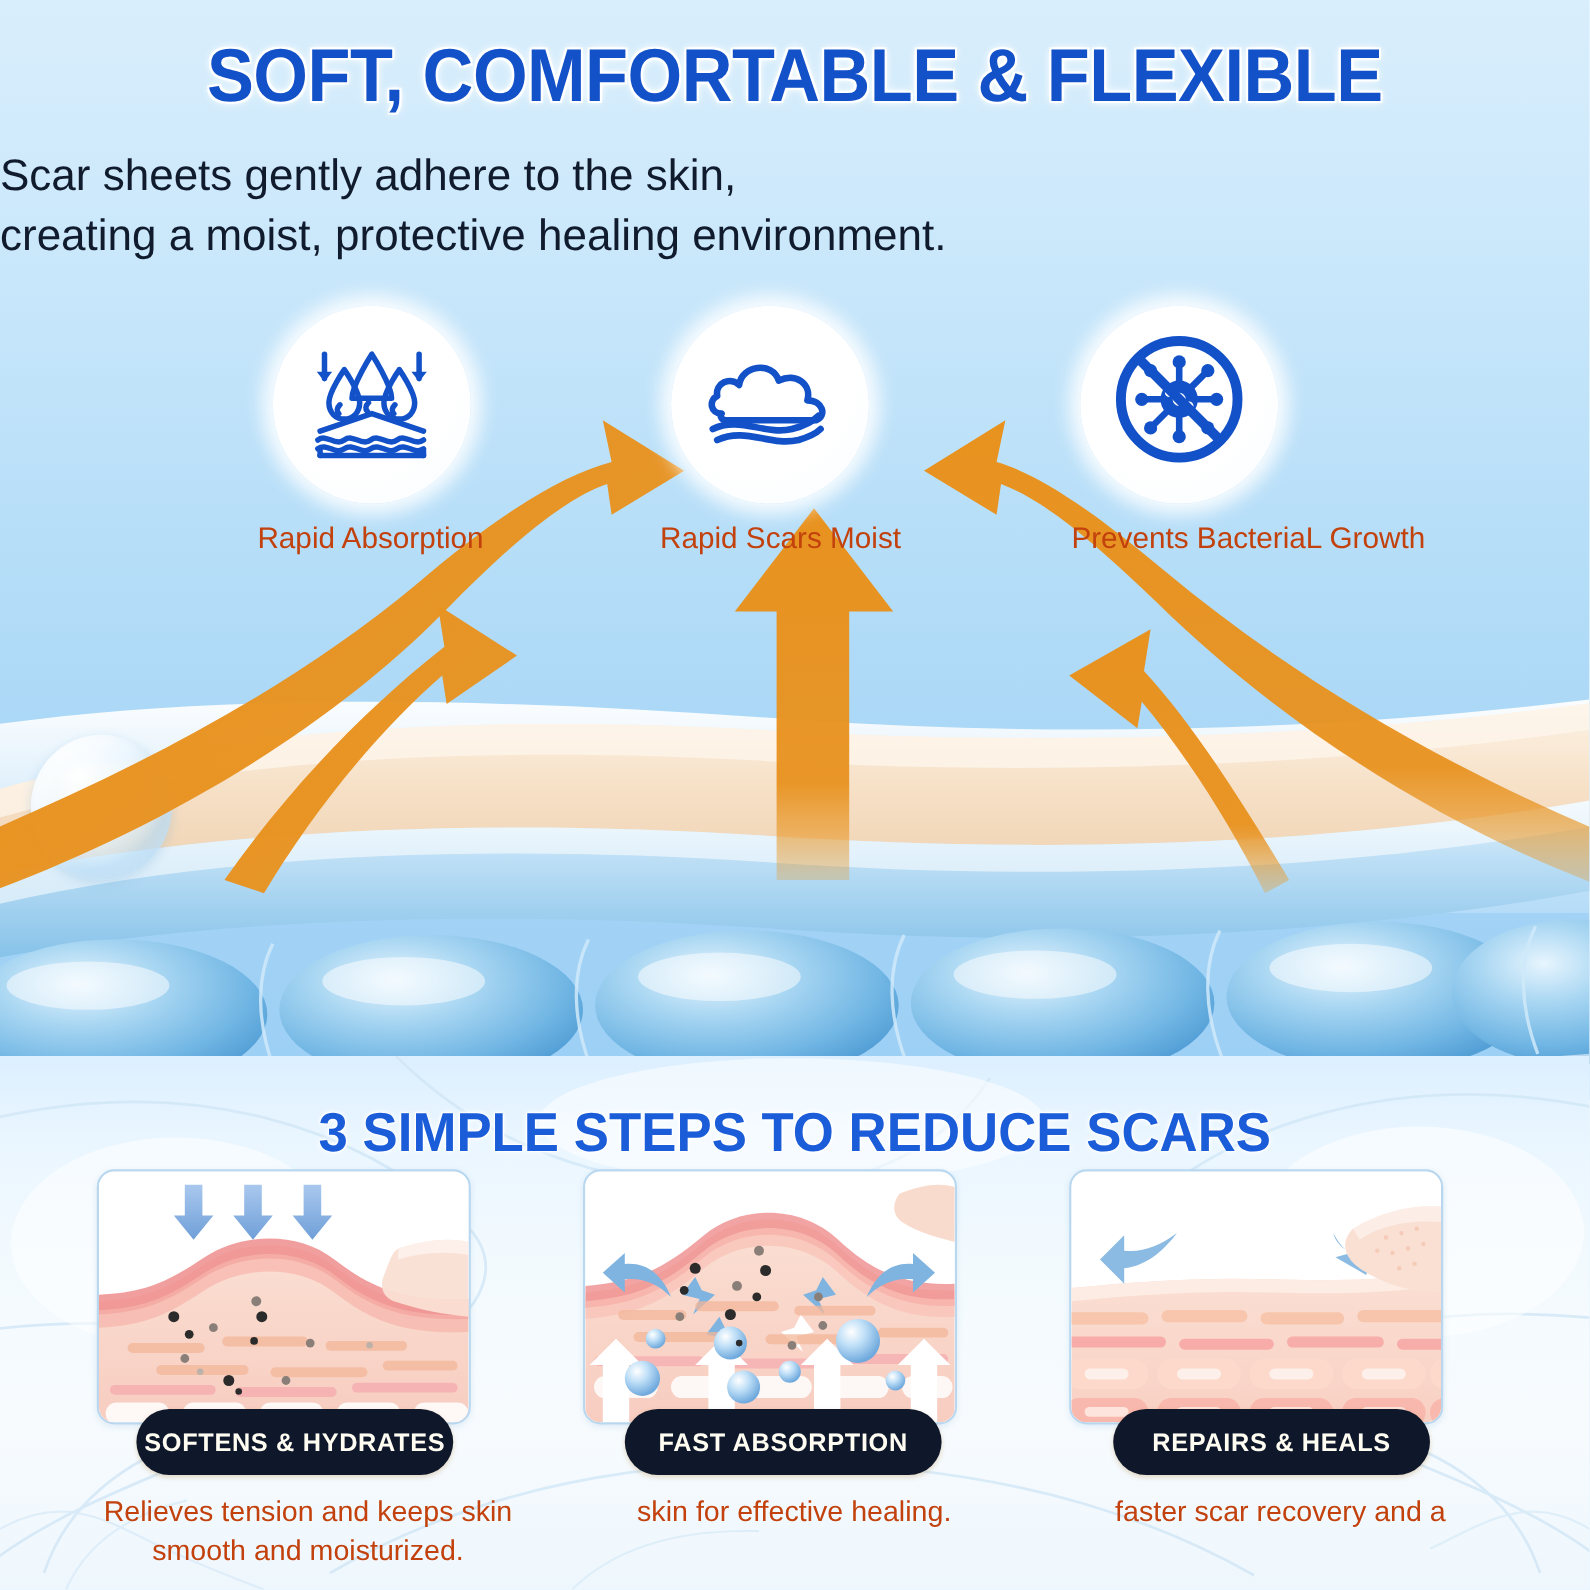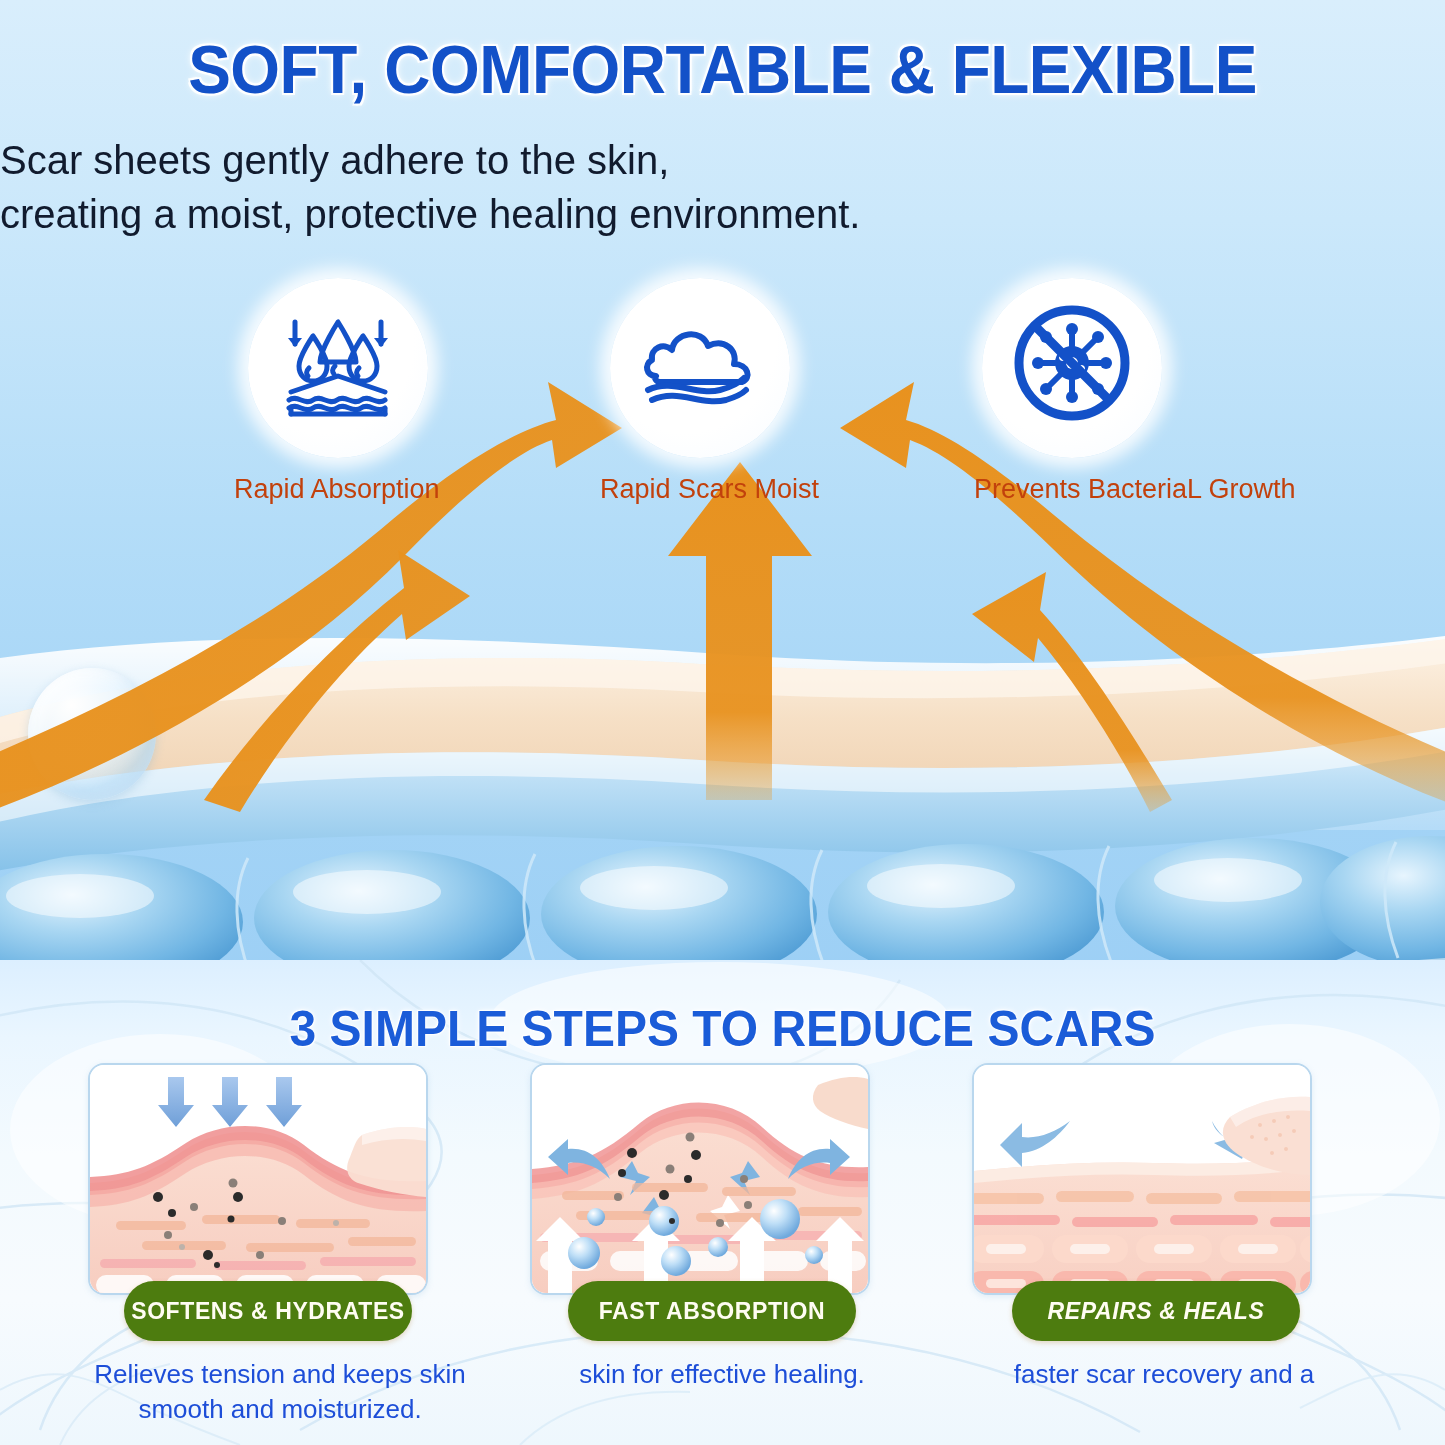--- a/index.html
+++ b/index.html
@@ -83,31 +83,31 @@
     position:absolute; width:340px; height:232px; top:1063px;
     background:#ffffff; border:2px solid #b9d7ee; border-radius:16px; overflow:hidden;
     box-shadow:0 2px 6px rgba(120,170,210,.18);
   }
   #card0 { left:88px; }
   #card1 { left:530px; }
   #card2 { left:972px; }
 
   .badge {
     position:absolute; top:1281px; width:288px; height:60px; border-radius:30px;
-    background:#4d7c0f; color:#fffdf2; font-size:23px; font-weight:bold;
+    background:#0f172a; color:#fffdf2; font-size:23px; font-weight:bold;
     letter-spacing:.6px; display:flex; align-items:center; justify-content:center;
     box-shadow:0 2px 5px rgba(170,110,20,.25);
   }
   #badge0 { left:124px; }
   #badge1 { left:568px; }
-  #badge2 { left:1012px;font-style:italic; }
+  #badge2 { left:1012px; }
 
   .caption {
     position:absolute; top:1357px; width:400px; text-align:center;
-    font-size:26px; color:#1d4ed8; line-height:1.33;
+    font-size:26px; color:#c2410c; line-height:1.33;
   }
   #cap0 { left:80px; }
   #cap1 { left:522px; }
   #cap2 { left:964px; }
   .caption span { display:block; }
 </style>
 </head>
 <body>
 
 <div class="stage">

